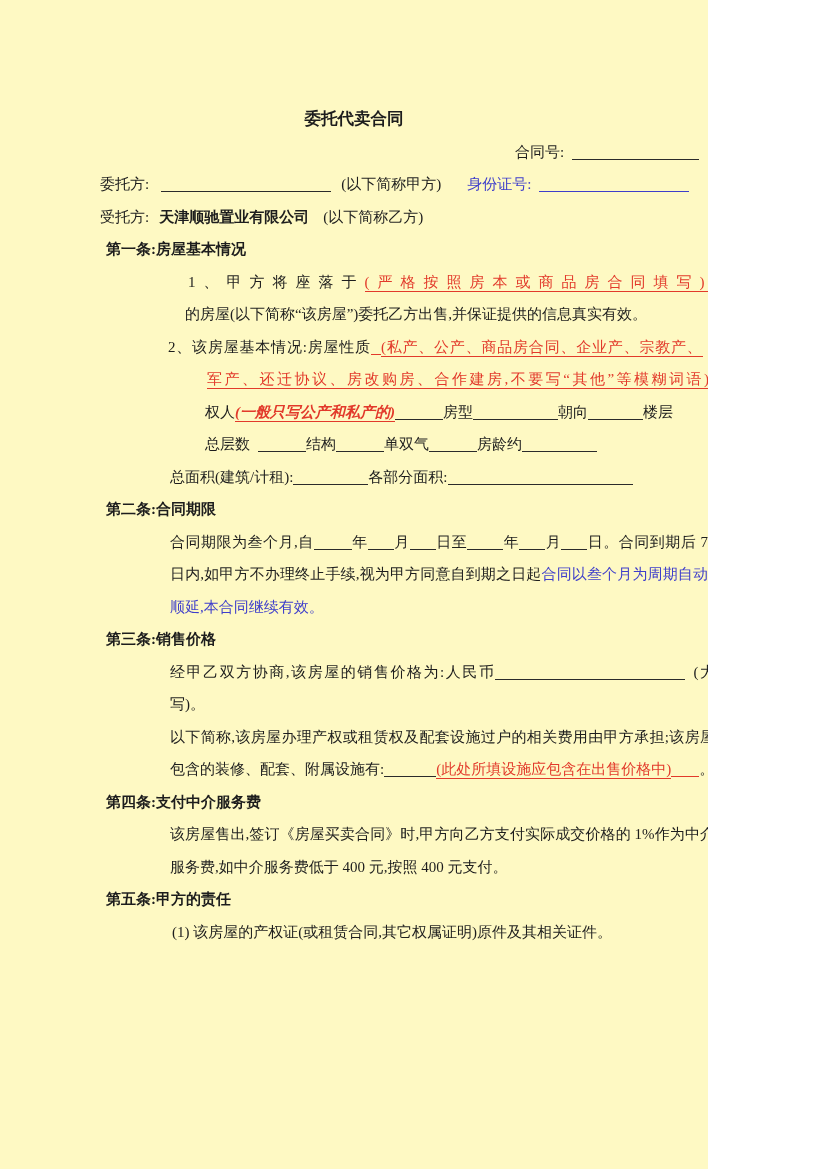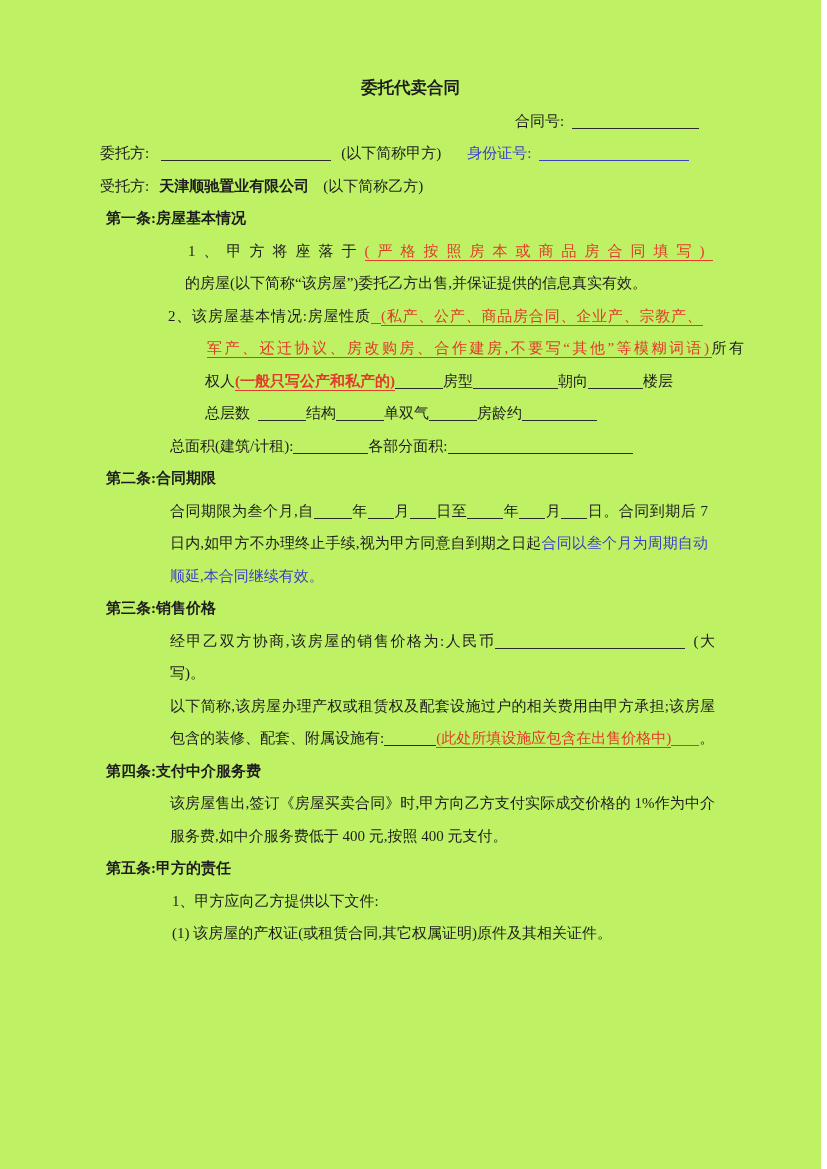--- a/index.html
+++ b/index.html
@@ -1,33 +1,33 @@
 <!DOCTYPE html>
 <html style="--ink: #1d1d1d; --red: #e23a2b; --blue: #3e3ecb;"><head>
 <meta charset="utf-8">
 <style>
   html,body{margin:0;padding:0;background:#ffffff;}
   .page{
     position:relative;
-    width:821px;height:1169px;
+    width:708px;height:1169px;
     box-sizing:border-box;
-    background:#bef264;
-    padding:72px 100px 0 100px;
+    background:#fef9c3;
+    padding:103px 100px 0 100px;
     color:var(--ink,#1d1d1d);
     font-family:"Liberation Serif","DejaVu Serif",serif;
     font-size:15px;
     line-height:32.5px;
     overflow:hidden;
   }
   .line{white-space:nowrap;}
   .para{text-align:justify;}
   .just{text-align:justify;}
   .title{text-align:center;font-weight:bold;font-size:16.5px;}
   .b{font-weight:bold;}
-  .i{}
+  .i{font-style:italic;}
   .red{color:var(--red,#e23a2b);}
   .blue{color:var(--blue,#3e3ecb);}
   .u{border-bottom:1px solid currentColor;padding-bottom:1px;}
   .bl{display:inline-block;height:14px;border-bottom:1px solid #2b2b2b;transform:translateY(3px);}
   .bl.red-line{border-bottom-color:var(--red,#e23a2b);}
   .bl.blue-line{border-bottom-color:var(--blue,#3e3ecb);}
   .w10{width:10px}.w26{width:26px}.w28{width:28px}.w36{width:36px}.w38{width:38px}
   .w48{width:48px}.w52{width:52px}.w55{width:55px}.w75{width:75px}.w85{width:85px}
   .w127{width:127px}.w150{width:150px}.w170{width:170px}.w185{width:185px}.w190{width:190px}
   .ml8{margin-left:8px}.ml10{margin-left:10px}.ml12{margin-left:12px}.ml14{margin-left:14px}
@@ -75,16 +75,15 @@
   <div class="para ml82 w545"><span>经甲乙双方协商,该房屋的销售价格为:人民币</span><span class="bl w190"></span><span class="ml8">(大写)。</span></div>
 
   <div class="para ml82 just w545"><span>以下简称,该房屋办理产权或租赁权及配套设施过户的相关费用由甲方承担;该房屋包含的装修、配套、附属设施有:</span><span class="bl w52"></span><span class="red u">(此处所填设施应包含在出售价格中)</span><span class="bl red-line w28"></span><span>。</span></div>
 
   <div class="line ml18 b">第四条:支付中介服务费</div>
 
   <div class="para ml82 just w545">该房屋售出,签订《房屋买卖合同》时,甲方向乙方支付实际成交价格的 1%作为中介服务费,如中介服务费低于 400 元,按照 400 元支付。</div>
 
   <div class="line ml18 b">第五条:甲方的责任</div>
 
-  <div class="line ml72">1、甲方应向乙方提供以下文件:</div>
   <div class="line ml72">(1) 该房屋的产权证(或租赁合同,其它权属证明)原件及其相关证件。</div>
 
 </div>
 
 </body></html>

